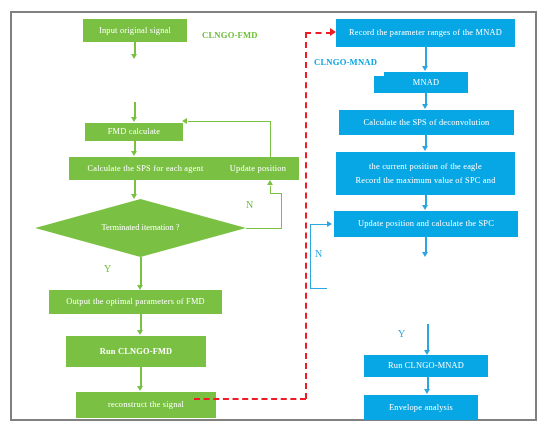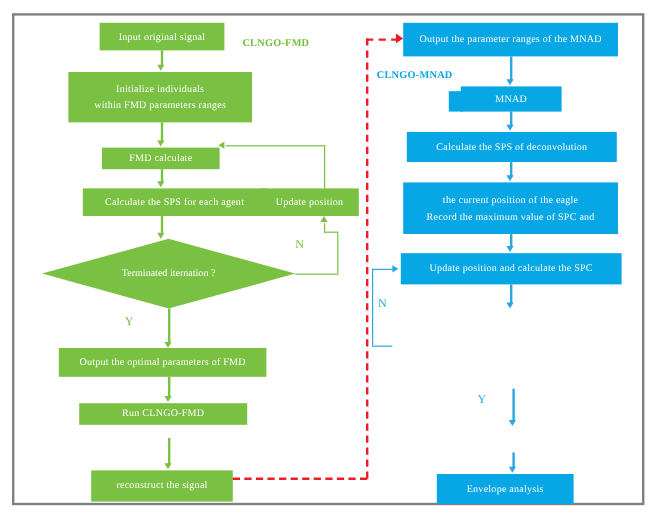--- a/index.html
+++ b/index.html
@@ -117,24 +117,20 @@
 
     <div class="sectionlabel green-t" style="left:190px; top:17px;">CLNGO-FMD</div>
 
     <div class="node green" style="left:71px; top:6px; width:104px; height:23px;">
       <span class="line2">Input original signal</span>
     </div>
 
     <div class="seg g" style="left:122px; top:29px; width:1.6px; height:13px;"></div>
     <div class="arrowhead arrow-down g" style="left:119.2px; top:41px;"></div>
 
-    <div class="node green" style="left:45px; top:47px; width:153px; height:42px;">
-      <span class="line2">Initialize  individuals</span>
-      <span class="line2">within FMD parameters ranges</span>
-    </div>
 
     <div class="seg g" style="left:122px; top:89px; width:1.6px; height:16px;"></div>
     <div class="arrowhead arrow-down g" style="left:119.2px; top:104px;"></div>
 
     <div class="node green" style="left:73px; top:110px; width:98px; height:18px;">
       <span class="line2">FMD calculate</span>
     </div>
 
     <div class="seg g" style="left:122px; top:128px; width:1.6px; height:11px;"></div>
     <div class="arrowhead arrow-down g" style="left:119.2px; top:138px;"></div>
@@ -169,40 +165,40 @@
     <div class="arrowhead arrow-down g" style="left:125.2px; top:272px;"></div>
     <div class="branch green-t" style="left:92px; top:250px;">Y</div>
 
     <div class="node green" style="left:37px; top:277px; width:173px; height:24px;">
       <span class="line2">Output the optimal parameters of FMD</span>
     </div>
 
     <div class="seg g" style="left:128px; top:301px; width:1.6px; height:17px;"></div>
     <div class="arrowhead arrow-down g" style="left:125.2px; top:317px;"></div>
 
-    <div class="node green" style="left:54px; top:323px; width:140px; height:18px;">
+    <div class="node green" style="left:54px; top:323px; width:140px; height:31px;font-weight:bold;">
       <span class="line2">Run CLNGO-FMD</span>
     </div>
 
     <div class="seg g" style="left:128px; top:352px; width:1.6px; height:22px;"></div>
     <div class="arrowhead arrow-down g" style="left:125.2px; top:373px;"></div>
 
-    <div class="node green" style="left:64px; top:379px; width:118px; height:26px;">
+    <div class="node green" style="left:64px; top:379px; width:140px; height:26px;">
       <span class="line2">reconstruct the signal</span>
     </div>
 
     <div class="dash-h" style="left:182px; top:385px; width:112px;"></div>
     <div class="dash-v" style="left:293px; top:19px; height:367px;"></div>
     <div class="dash-h" style="left:293px; top:19px; width:27px;"></div>
     <div class="arrowhead arrow-right r" style="left:318px; top:15px;"></div>
 
     <div class="sectionlabel blue-t" style="left:302px; top:44px;">CLNGO-MNAD</div>
 
     <div class="node blue" style="left:324px; top:6px; width:179px; height:28px;">
-      <span class="line2">Output the parameter ranges of the MNAD</span>
+      <span class="line2">Record the parameter ranges of the MNAD</span>
     </div>
 
     <div class="seg b" style="left:413px; top:34px; width:1.6px; height:20px;"></div>
     <div class="arrowhead arrow-down b" style="left:410.2px; top:53px;"></div>
 
     <div class="node blue" style="left:372px; top:59px; width:84px; height:21px;">
       <span class="line2">MNAD</span>
     </div>
     <div class="seg b" style="left:362px; top:63px; width:12px; height:17px; background:#07a6e4;"></div>
 
@@ -235,20 +231,23 @@
     <div class="seg b" style="left:298px; top:274.5px; width:17px; height:1.2px;"></div>
     <div class="seg b" style="left:298px; top:211px; width:1.2px; height:64px;"></div>
     <div class="seg b" style="left:298px; top:211px; width:18px; height:1.2px;"></div>
     <div class="arrowhead arrow-right b" style="left:315px; top:207.5px;"></div>
     <div class="branch blue-t" style="left:303px; top:235px;">N</div>
 
     <div class="seg b" style="left:415px; top:311px; width:1.6px; height:27px;"></div>
     <div class="arrowhead arrow-down b" style="left:412.2px; top:337px;"></div>
     <div class="branch blue-t" style="left:386px; top:315px;">Y</div>
 
+    <div class="node blue" style="left:352px; top:342px; width:124px; height:22px;">
+      <span class="line2">Run CLNGO-MNAD</span>
+    </div>
 
     <div class="seg b" style="left:415px; top:364px; width:1.6px; height:13px;"></div>
     <div class="arrowhead arrow-down b" style="left:412.2px; top:376px;"></div>
 
     <div class="node blue" style="left:352px; top:382px; width:114px; height:25px;">
       <span class="line2">Envelope analysis</span>
     </div>
 
   </div>
 </div>

